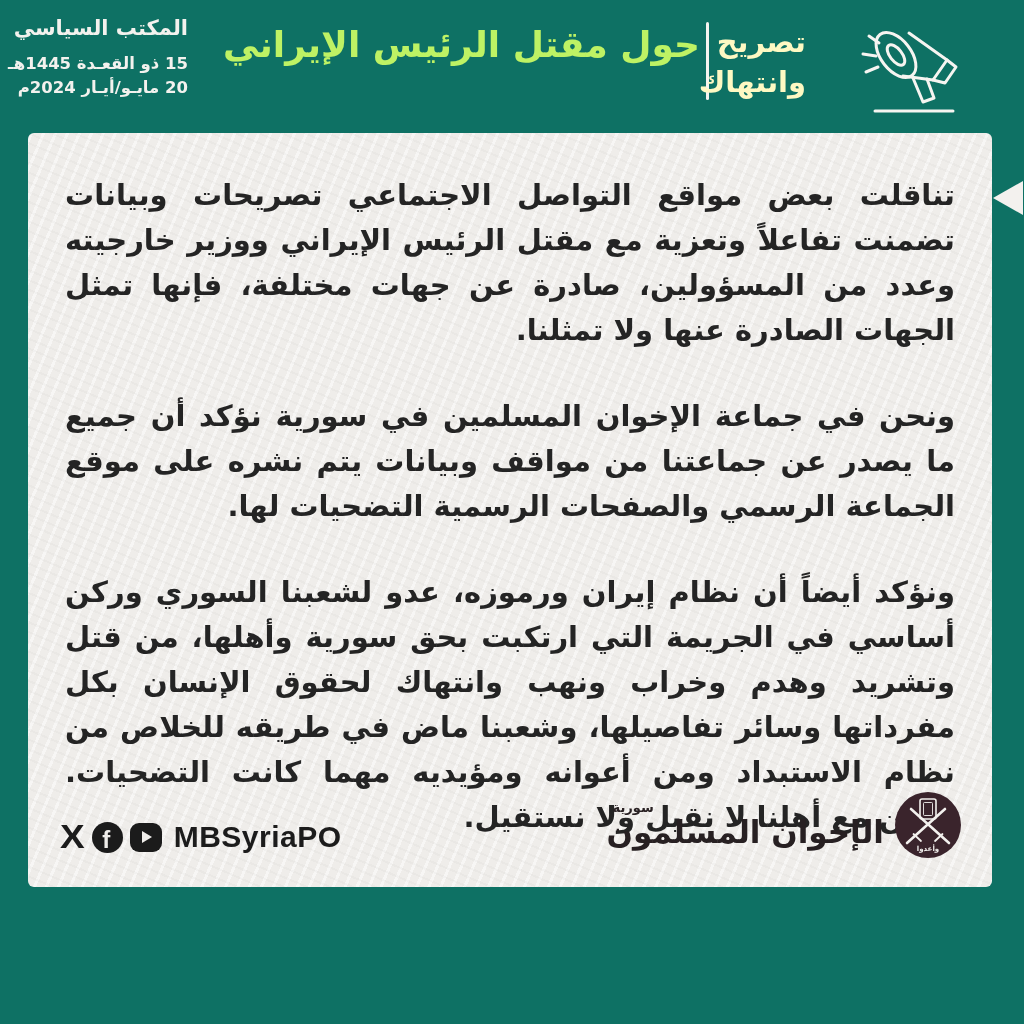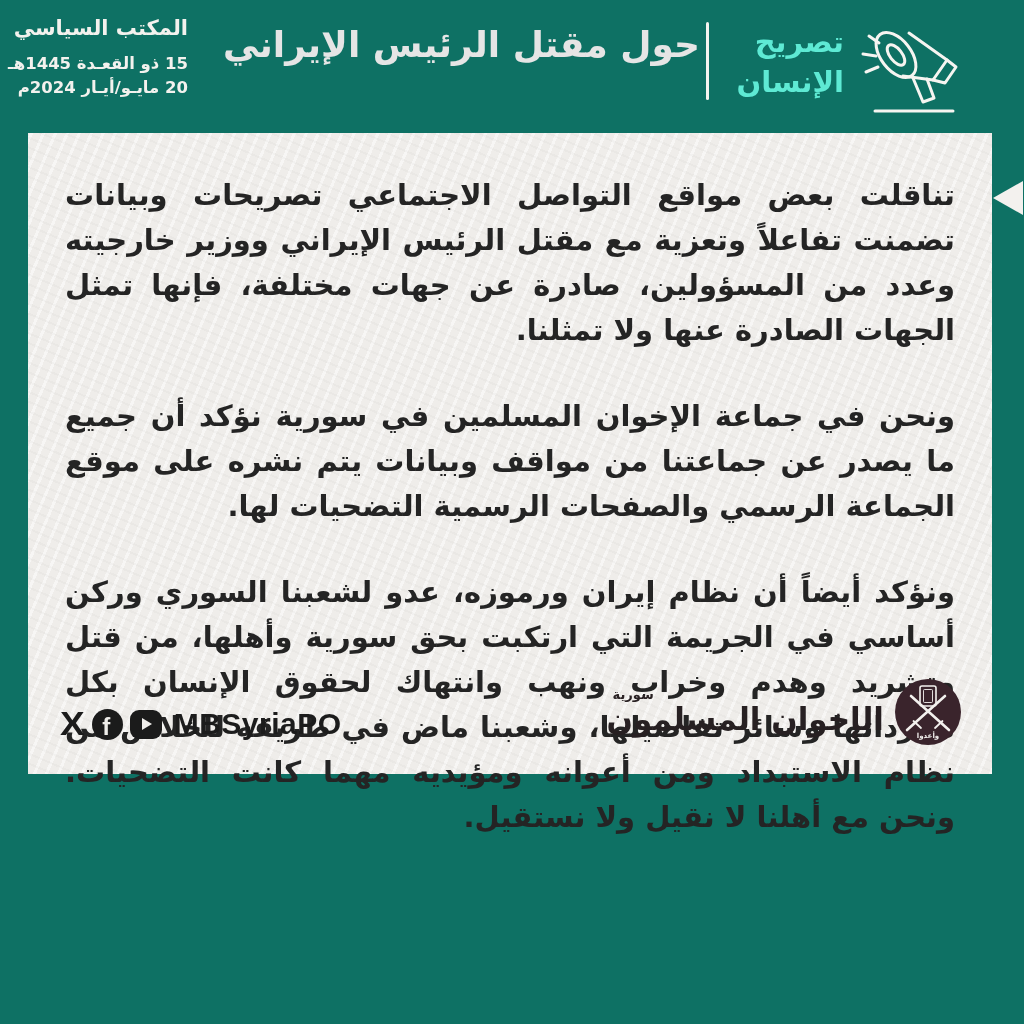--- a/index.html
+++ b/index.html
@@ -10,35 +10,36 @@
   }
   
   .hdr-left{
     position:absolute;left:38px;top:16px;width:150px;
     color:#f3f2ee;text-align:left;
   }
   .hdr-office{font-size:21px;font-weight:700;margin:0 0 12px 0;white-space:nowrap;}
   .hdr-date{font-size:16.5px;font-weight:700;line-height:24px;white-space:nowrap;}
   .hdr-title{
     position:absolute;left:285px;top:24px;width:415px;
-    color:#e5e5e5;font-size:36px;font-weight:700;text-align:center;white-space:nowrap;
+    color:#bef264;font-size:36px;font-weight:700;text-align:center;white-space:nowrap;
   }
   .hdr-divider{position:absolute;left:706px;top:22px;width:3px;height:78px;background:#f5f4f0;border-radius:2px;}
   .hdr-type{
-    position:absolute;left:760px;top:22px;width:84px;
-    color:#5eead4;font-size:29px;font-weight:700;line-height:40px;text-align:center;
+    position:absolute;left:722px;top:22px;width:84px;
+    color:#fef9c3;font-size:29px;font-weight:700;line-height:40px;text-align:center;
   }
   .hdr-mega{position:absolute;left:855px;top:10px;}
   
   .card{
-    position:absolute;left:28px;top:133px;width:964px;height:641px;
+    position:absolute;left:28px;top:133px;width:964px;height:754px;
     background:#efedea;
     background-image:
       repeating-linear-gradient(23deg, rgba(120,120,115,0.045) 0 2px, rgba(0,0,0,0) 2px 9px),
       repeating-linear-gradient(-67deg, rgba(255,255,255,0.5) 0 3px, rgba(0,0,0,0) 3px 11px);
+    border-radius: 6px;
   }
   .card-text{
     position:absolute;left:37px;right:37px;top:40px;
     direction:rtl;text-align:justify;
     color:#242424;font-size:29px;font-weight:700;line-height:45px;
   }
   .card-text p{margin:0 0 41px 0;}
   .arrow-left{
     position:absolute;left:993px;top:181px;width:0;height:0;
     border-top:17px solid transparent;border-bottom:17px solid transparent;
@@ -100,21 +101,21 @@
     <div class="hdr-date">15 ذو القعـدة 1445هـ</div>
     <div class="hdr-date">20 مايـو/أيـار 2024م</div>
   </div>
 
   <div class="hdr-title" dir="rtl">حول مقتل الرئيس الإيراني</div>
 
   <div class="hdr-divider"></div>
 
   <div class="hdr-type" dir="rtl">
     <div>تصريح</div>
-    <div>الإنسان</div>
+    <div>وانتهاك</div>
   </div>
 
   <svg class="hdr-mega" width="112" height="110" viewBox="0 0 112 110">
 
     <path class="lw" d="M14 26 L24 33"></path>
     <path class="lw" d="M8 44 L21 46"></path>
     <path class="lw" d="M11 62 L23 57"></path>
 
     <ellipse class="lw" cx="41" cy="45" rx="15" ry="26" transform="rotate(-38 41 45)"></ellipse>
     <ellipse class="lw" cx="41" cy="45" rx="6" ry="12" transform="rotate(-38 41 45)"></ellipse>

